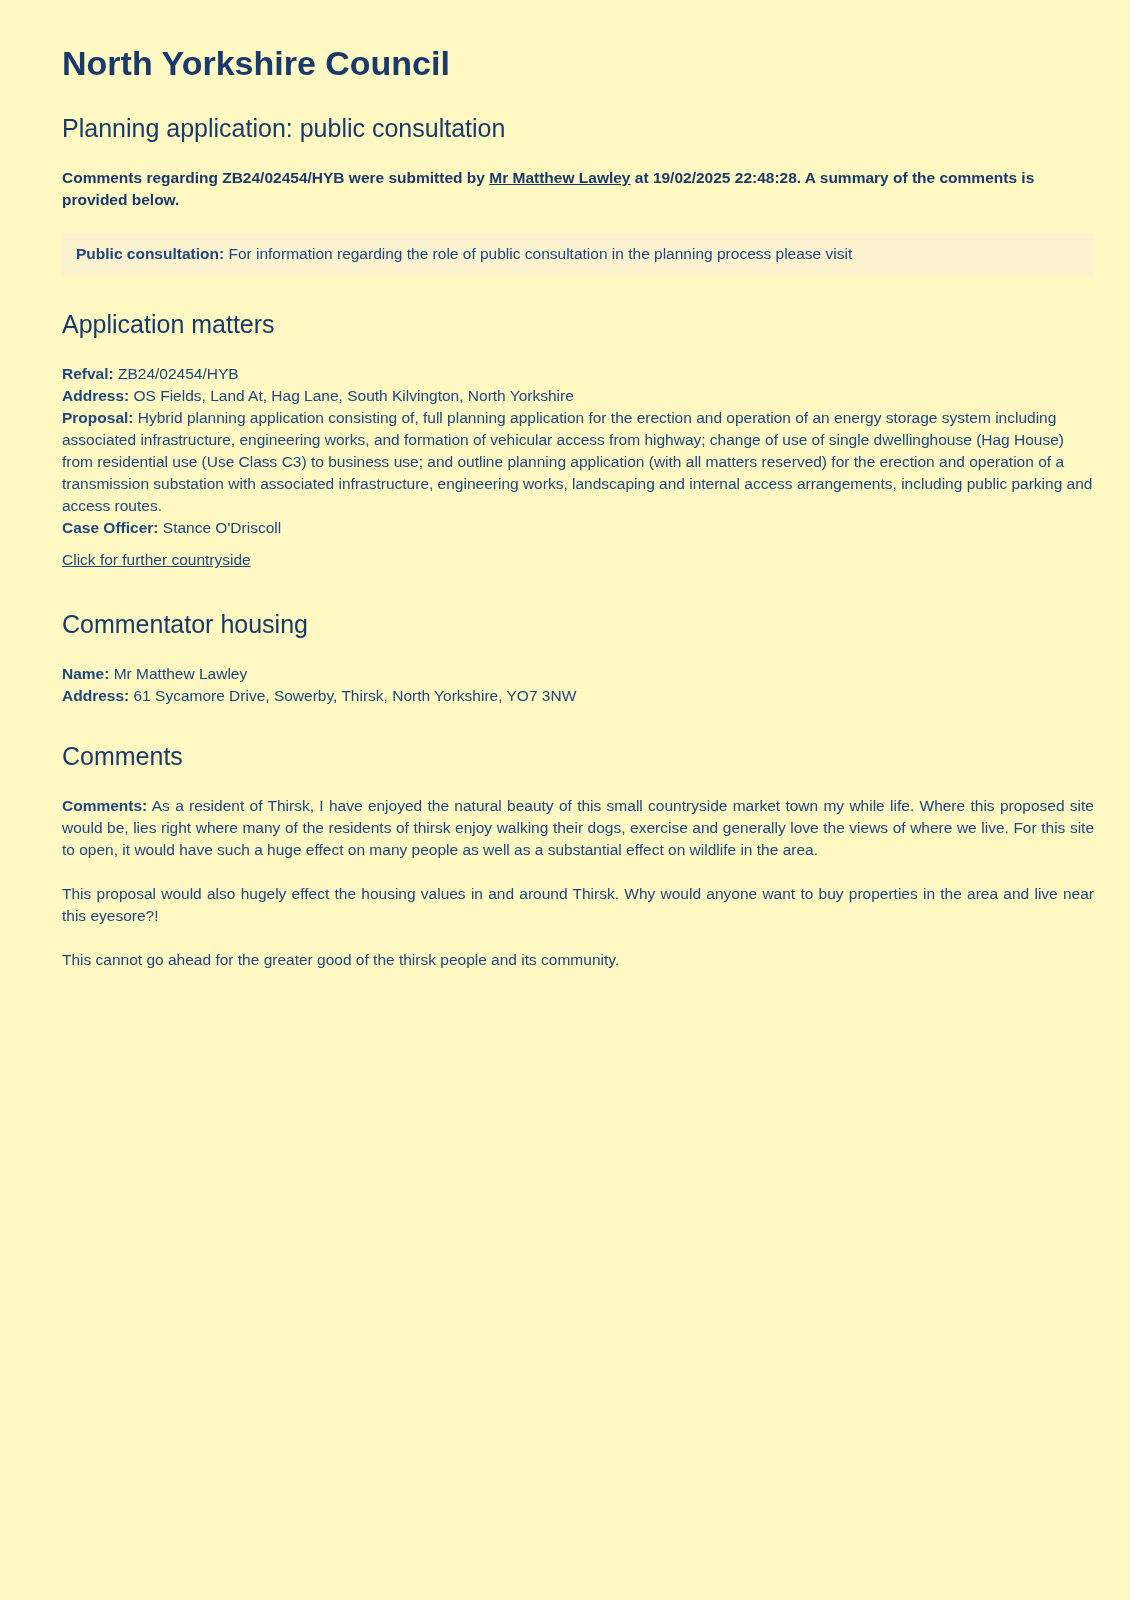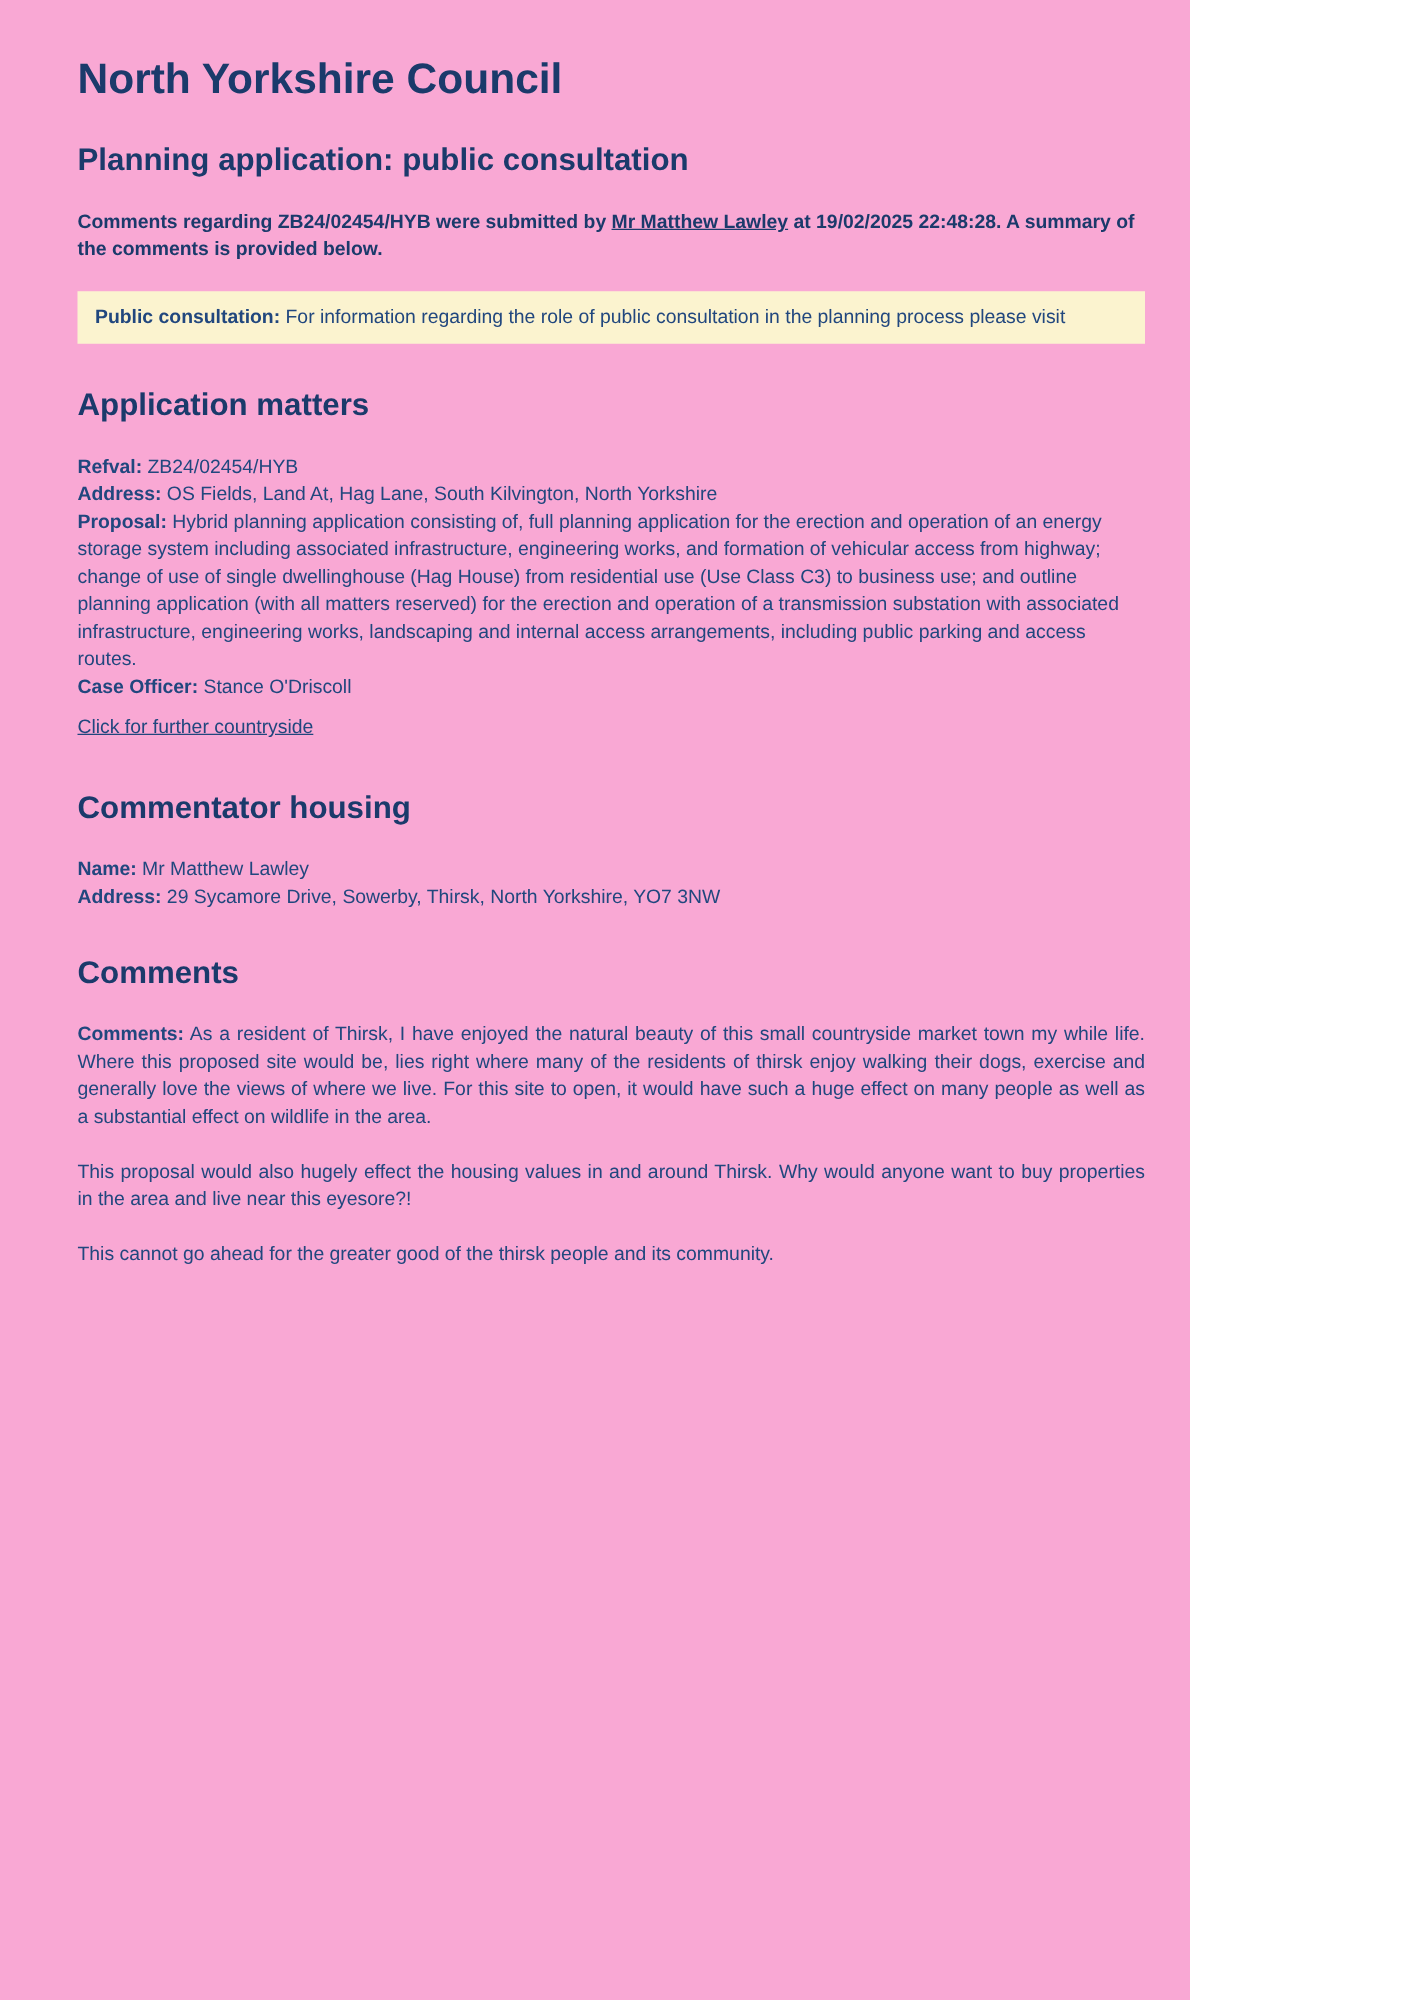--- a/index.html
+++ b/index.html
@@ -2,43 +2,43 @@
 <html><head>
 <meta charset="utf-8">
 <title>North Yorkshire Council - Planning application: public consultation</title>
 <style>
   html, body {
     margin: 0;
     padding: 0;
     background: #ffffff;
   }
   .page {
-    width: 952px;
+    width: 1130px;
     min-height: 1600px;
     box-sizing: border-box;
     padding: 44px 36px 60px 62px;
     font-family: "Liberation Sans", sans-serif;
     color: #21477e;
     font-size: 15.5px;
     line-height: 1.42;
-    background: #f9a8d4;
+    background: #fef9c3;
   }
   h1.doc-title {
     font-size: 34px;
     line-height: 1.15;
     margin: 0 0 30px 0;
     color: #1b3a6b;
     font-weight: bold;
   }
   h2.section-heading {
     font-size: 25px;
     line-height: 1.2;
     margin: 34px 0 24px 0;
     color: #1b3a6b;
-    font-weight: bold;
+    font-weight: normal;
   }
   h2.first {
     margin-top: 0;
   }
   p { margin: 0 0 12px 0; }
   .intro {
     font-weight: bold;
     color: #1b3a6b;
     margin: 0 0 22px 0;
   }
@@ -87,21 +87,21 @@
     <div><span class="label">Proposal:</span><span> Hybrid planning application consisting of, full planning application for the erection and operation of an energy storage system including associated infrastructure, engineering works, and formation of vehicular access from highway; change of use of single dwellinghouse (Hag House) from residential use (Use Class C3) to business use; and outline planning application (with all matters reserved) for the erection and operation of a transmission substation with associated infrastructure, engineering works, landscaping and internal access arrangements, including public parking and access routes.</span></div>
     <div><span class="label">Case Officer:</span><span> Stance O'Driscoll</span></div>
   </div>
 
   <a class="doc-link standalone-link">Click for further countryside</a>
 
   <h2 class="section-heading">Commentator housing</h2>
 
   <div class="fields">
     <div><span class="label">Name:</span><span> Mr Matthew Lawley</span></div>
-    <div><span class="label">Address:</span><span> 29 Sycamore Drive, Sowerby, Thirsk, North Yorkshire, YO7 3NW</span></div>
+    <div><span class="label">Address:</span><span> 61 Sycamore Drive, Sowerby, Thirsk, North Yorkshire, YO7 3NW</span></div>
   </div>
 
   <h2 class="section-heading">Comments</h2>
 
   <div>
 
     <p class="comment-para justified"><span class="label">Comments:</span><span> As a resident of Thirsk, I have enjoyed the natural beauty of this small countryside market town my while life. Where this proposed site would be, lies right where many of the residents of thirsk enjoy walking their dogs, exercise and generally love the views of where we live. For this site to open, it would have such a huge effect on many people as well as a substantial effect on wildlife in the area.</span></p>
 
     <p class="comment-para justified">This proposal would also hugely effect the housing values in and around Thirsk. Why would anyone want to buy properties in the area and live near this eyesore?!</p>
 

